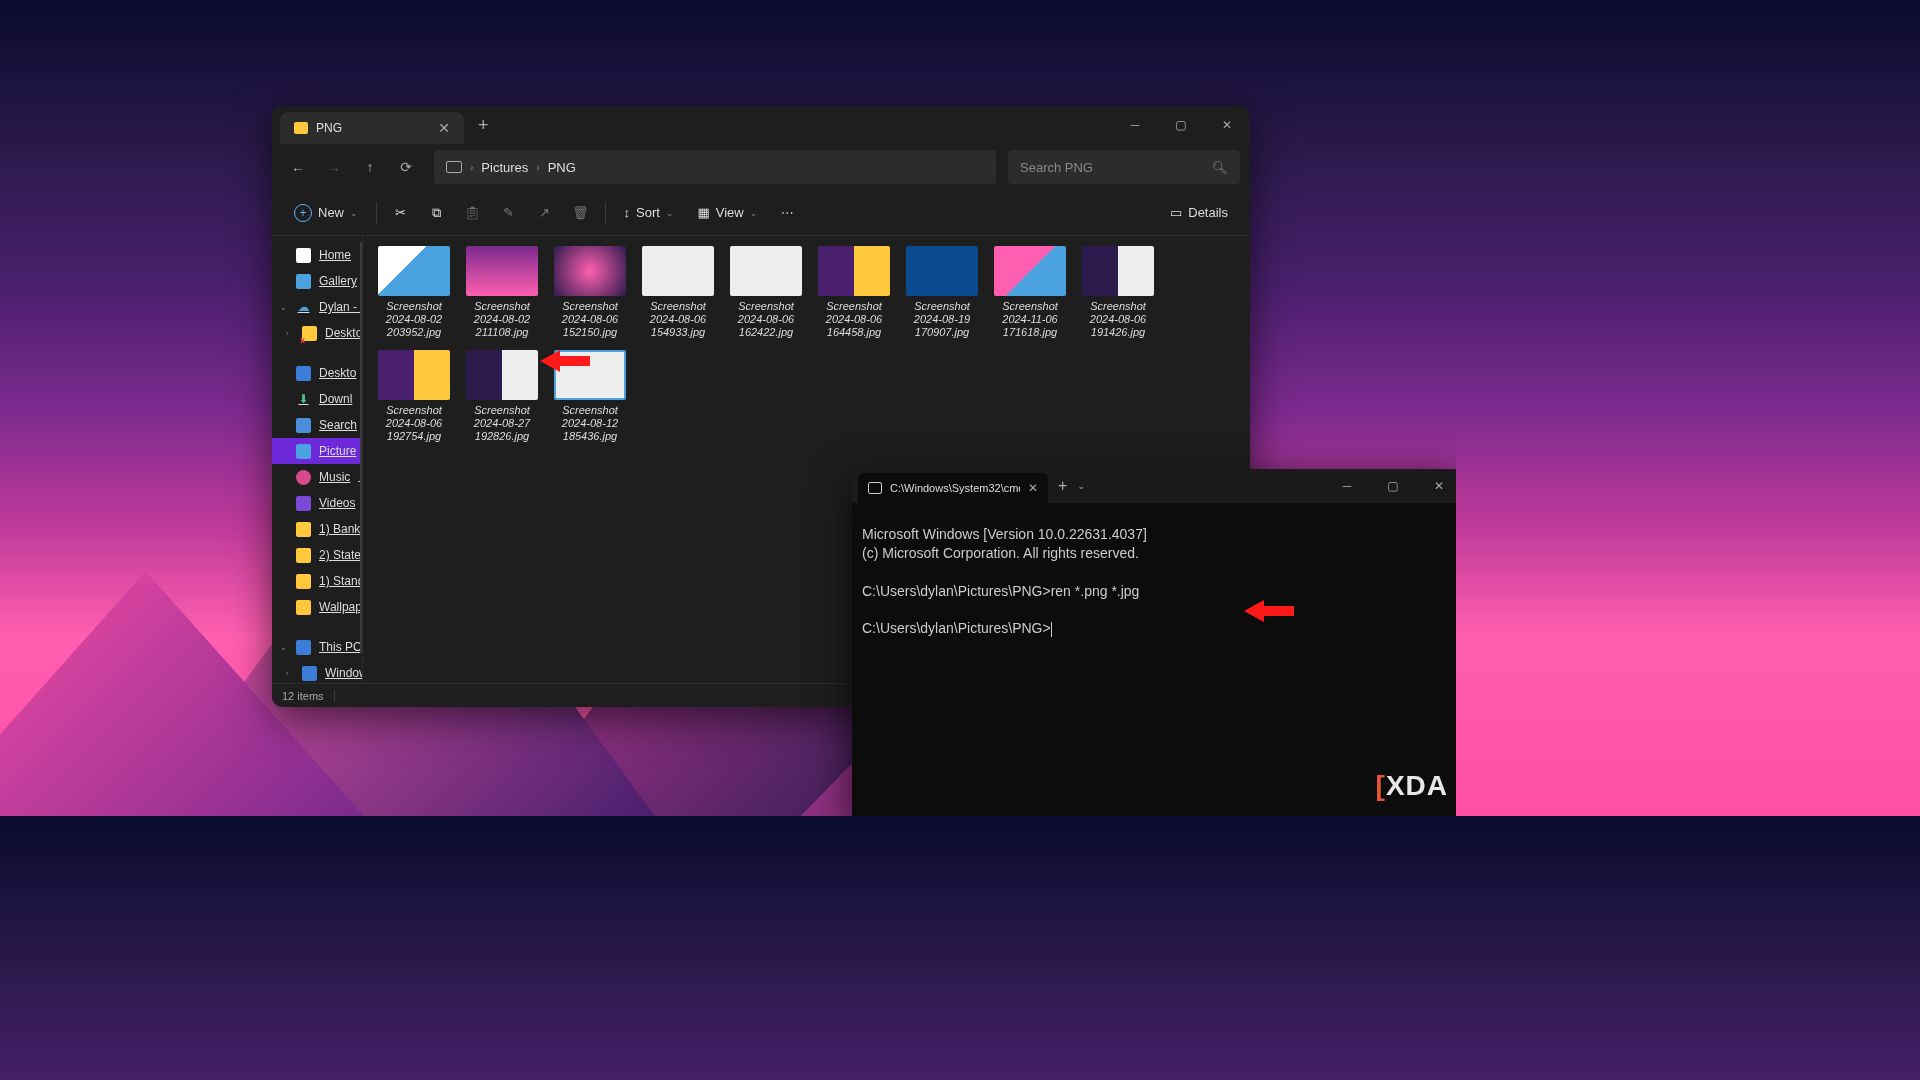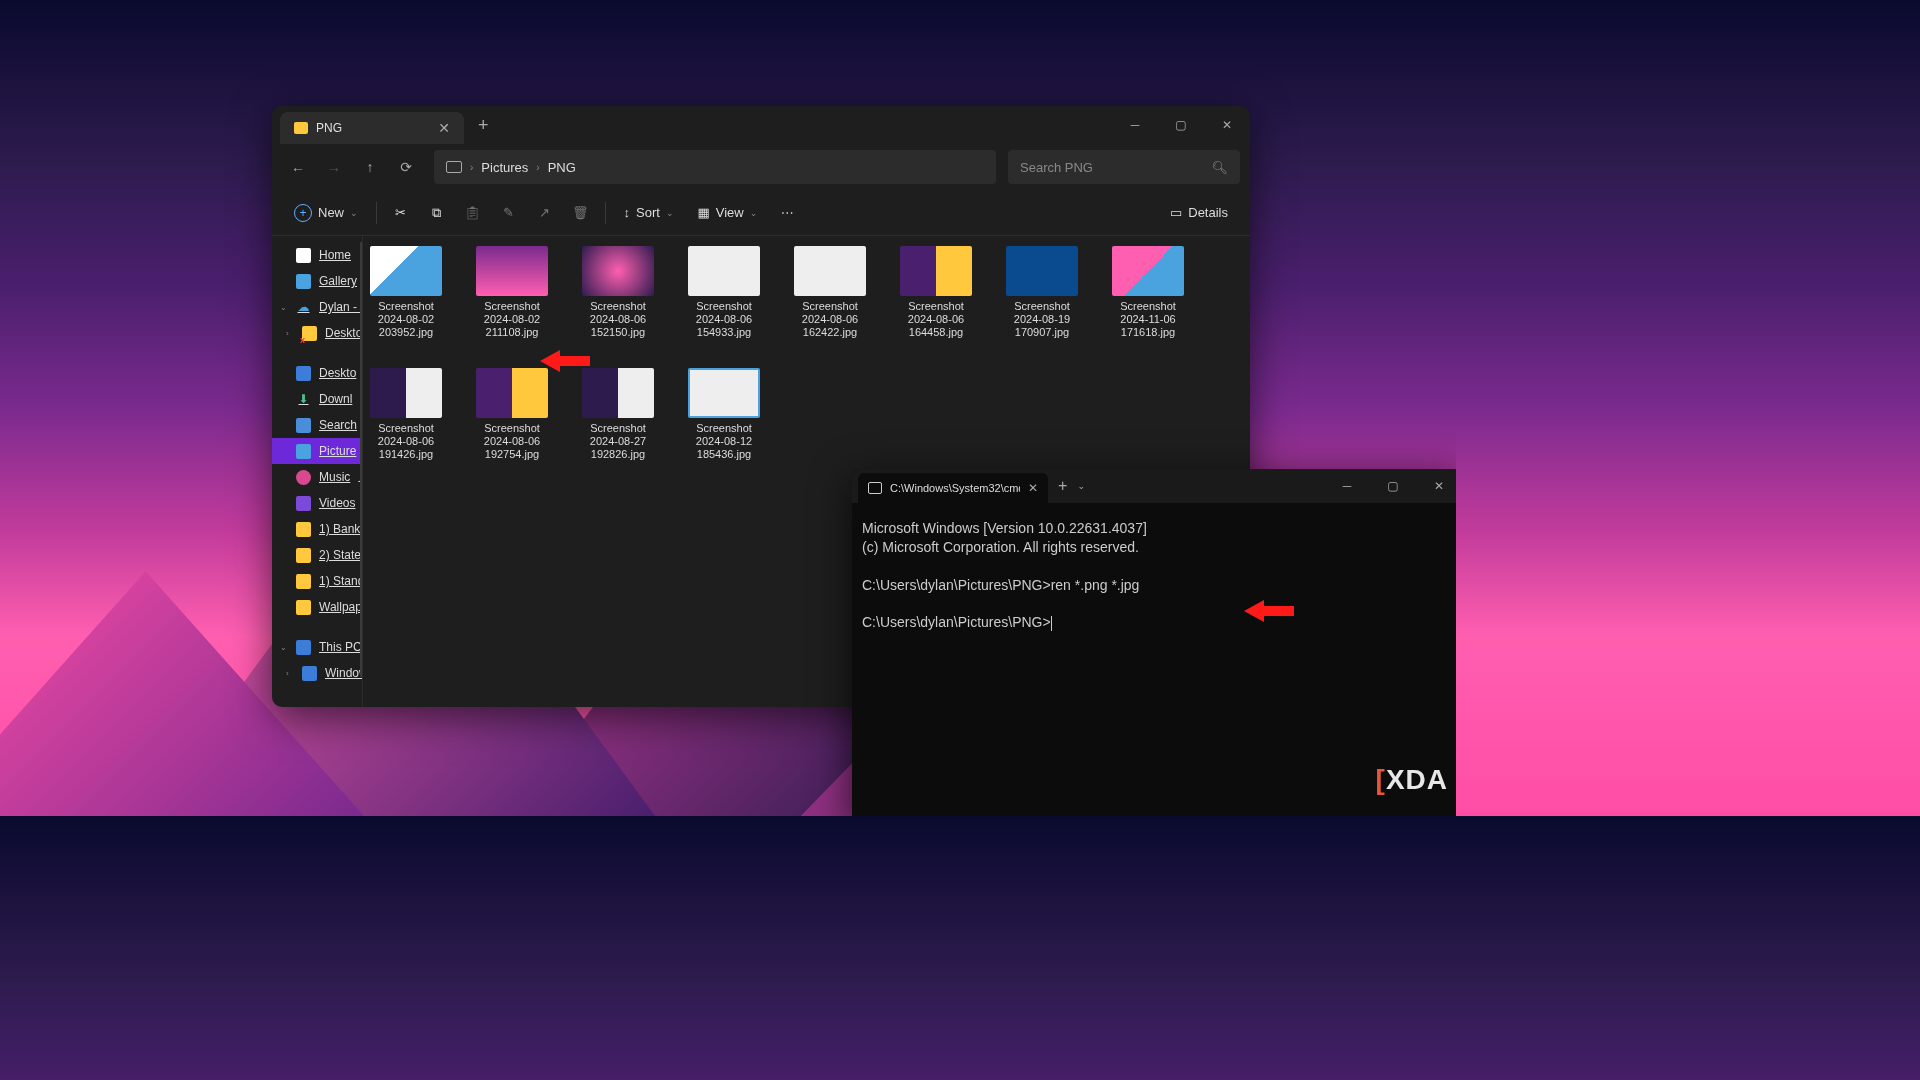--- a/index.html
+++ b/index.html
@@ -64,21 +64,21 @@
 .ic-folder-x::after { content: 'x'; position: absolute; left: -2px; bottom: -4px; color: #ff3b3b; font-size: 9px; font-weight: bold; }
 .ic-desk     { background: #3b7dd8; border-radius: 2px; }
 .ic-dl       { color: #4cc38a; font-size: 14px; }
 .ic-doc      { background: #4a8dd8; border-radius: 2px; }
 .ic-pic      { background: #4aa3df; border-radius: 2px; }
 .ic-music    { background: #d84a8d; border-radius: 50%; }
 .ic-vid      { background: #7b4ad8; border-radius: 2px; }
 .ic-pc       { background: #3b7dd8; border-radius: 2px; }
 .pin { color: #888; font-size: 9px; margin-left: auto; }
 
-.content { flex: 1; padding: 10px 4px; display: flex; flex-wrap: wrap; align-content: flex-start; gap: 28px; overflow: auto; }
+.content { flex: 1; padding: 10px 12px; display: flex; flex-wrap: wrap; align-content: flex-start; gap: 10px; overflow: auto; font-style: italic; }
 .file { width: 78px; display: flex; flex-direction: column; align-items: center; }
 .thumb { width: 72px; height: 50px; background: #3a3a3a; border-radius: 2px; margin-bottom: 4px; position: relative; overflow: hidden; }
 .thumb.sel { border: 2px solid #4aa3df; }
 .th-a { background: linear-gradient(135deg, #fff 40%, #4aa3df 40%); }
 .th-b { background: linear-gradient(180deg, #7b2a8e 0%, #ff5fb0 100%); }
 .th-c { background: radial-gradient(circle, #ff5fb0 0%, #2d1b4e 100%); }
 .th-d { background: #eee; }
 .th-e { background: linear-gradient(90deg, #4a1f6d 50%, #ffc83d 50%); }
 .th-f { background: #0a4a8e; }
 .th-g { background: linear-gradient(135deg, #ff5fb0 50%, #4aa3df 50%); }
@@ -95,29 +95,29 @@
   display: flex; flex-direction: column; overflow: hidden;
 }
 .term-title { height: 34px; background: #1a1a1a; display: flex; align-items: center; }
 .term-tab { display: flex; align-items: center; height: 30px; margin: 4px 0 0 6px; padding: 0 10px; background: #0c0c0c; border-radius: 6px 6px 0 0; gap: 8px; }
 .term-tab .ic { width: 14px; height: 12px; border: 1px solid #ccc; border-radius: 2px; }
 .term-tab .t { color: #ddd; font-size: 11px; max-width: 130px; overflow: hidden; white-space: nowrap; }
 .term-tab .x { color: #aaa; font-size: 12px; }
 .term-add { color: #aaa; font-size: 16px; margin-left: 10px; }
 .term-drop { color: #aaa; font-size: 9px; margin-left: 10px; }
 .term-wc { margin-left: auto; display: flex; }
-.term-body { flex: 1; padding: 16px 10px; font-family: 'Cascadia Mono', 'Consolas', monospace; font-size: 14px; color: #ccc; line-height: 1.35; white-space: pre-wrap; }
+.term-body { flex: 1; padding: 22px 10px; font-family: 'Cascadia Mono', 'Consolas', monospace; font-size: 14px; color: #ccc; line-height: 1.35; white-space: pre-wrap; }
 .cursor { display: inline-block; width: 1px; height: 15px; background: #ccc; vertical-align: middle; }
 
 
 .arrow { position: absolute; width: 50px; height: 26px; }
 .arrow svg { width: 100%; height: 100%; }
 
 
-.wm { position: absolute; right: 8px; bottom: 20px; color: #fff; font-size: 28px; font-weight: 700; letter-spacing: 1px; opacity: 0.9; font-family: sans-serif; }
+.wm { position: absolute; right: 8px; bottom: 14px; color: #fff; font-size: 28px; font-weight: 700; letter-spacing: 1px; opacity: 0.9; font-family: sans-serif; }
 .wm .br { color: #ff5f3b; }
 </style>
 </head>
 <body>
 
 <div class="desktop-bg">
   <div class="mountains">
     <div class="mtn mtn-4"></div>
     <div class="mtn mtn-3"></div>
     <div class="mtn mtn-5"></div>
@@ -314,20 +314,24 @@
           <div class="thumb th-h"></div>
           <div class="fname">Screenshot 2024-08-27 192826.jpg</div>
         </div>
         <div class="file">
           <div class="thumb th-d sel"></div>
           <div class="fname">Screenshot 2024-08-12 185436.jpg</div>
         </div>
       </div>
   </div>
 
+  <div class="statusbar">
+    <span>12 items</span>
+    <span class="sbsep"></span>
+  </div>
 </div>
 
 <div class="terminal">
   <div class="term-title">
     <div class="term-tab">
       <span class="ic"></span>
       <span class="t">C:\Windows\System32\cmd.e</span>
       <span class="x">✕</span>
     </div>
     <span class="term-add">+</span>

